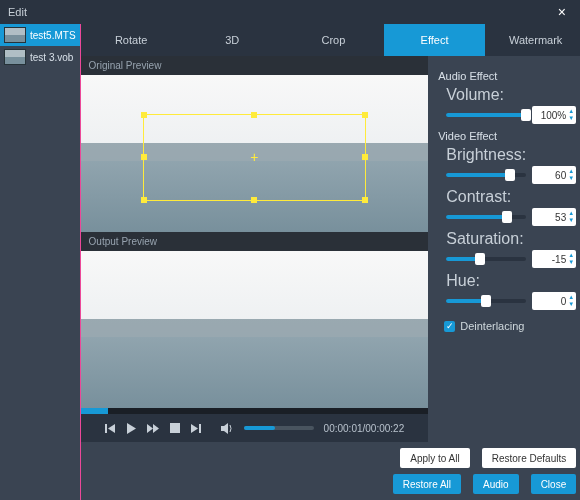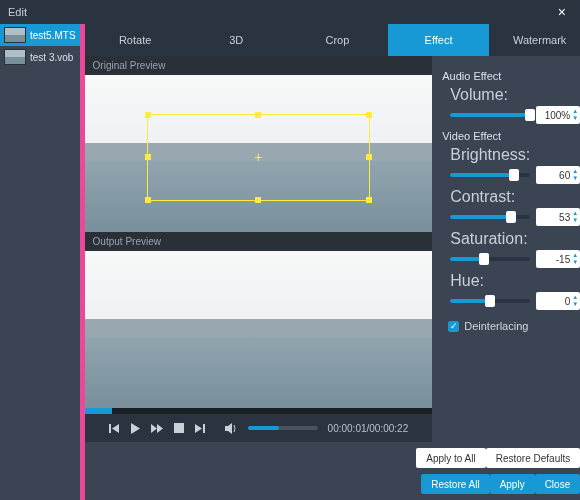--- a/index.html
+++ b/index.html
@@ -5,21 +5,21 @@
 * { box-sizing: border-box; margin: 0; padding: 0; }
 body { font-family: Arial, sans-serif; font-size: 11px; background: #1a1f26; color: #b8c2cc; width: 580px; height: 500px; overflow: hidden; }
 .window { width: 580px; height: 500px; display: flex; flex-direction: column; background: #3a4452; }
 
 .titlebar { height: 24px; background: #2a3340; display: flex; align-items: center; padding: 0 8px; color: #c8d0d8; font-size: 11px; }
 .titlebar .spacer { flex: 1; }
 .close-x { font-size: 14px; color: #fff; cursor: pointer; padding: 2px 6px; }
 
 .body { flex: 1; display: flex; overflow: hidden; }
 
-.sidebar { width: 100px; background: #3a4452; border-right: 5px solid #ec4899; }
+.sidebar { width: 100px; background: #3a4452; border-right: 1px solid #ec4899; }
 .file-item { display: flex; align-items: center; height: 22px; padding: 2px 4px; gap: 4px; color: #d8e0e8; font-size: 10px; cursor: pointer; }
 .file-item.selected { background: #1799d6; color: #fff; }
 .thumb { width: 22px; height: 16px; background: linear-gradient(#b0bec5 50%, #78909c 50%); border: 1px solid #263238; }
 
 .main { flex: 1; display: flex; flex-direction: column; background: #3a4452; }
 .tabs { height: 32px; display: flex; align-items: stretch; background: #2a3340; }
 .tab { flex: 1; display: flex; align-items: center; justify-content: center; color: #c8d0d8; font-size: 11px; cursor: pointer; }
 .tab.active { background: #1799d6; color: #fff; }
 
 .content { flex: 1; display: flex; overflow: hidden; }
@@ -54,21 +54,21 @@
 .slider .fill { position: absolute; left: 0; top: 0; bottom: 0; background: #1799d6; border-radius: 2px; }
 .slider .knob { position: absolute; top: -4px; width: 10px; height: 12px; background: #fff; border-radius: 2px; transform: translateX(-50%); }
 .spin { display: flex; align-items: center; background: #fff; border-radius: 2px; height: 18px; }
 .spin input { width: 34px; border: none; font-size: 10px; text-align: right; background: transparent; color: #333; }
 .spin .arrows { display: flex; flex-direction: column; width: 10px; font-size: 6px; color: #1799d6; line-height: 7px; text-align: center; }
 .spin .arrows span { cursor: pointer; }
 .cb-row { display: flex; align-items: center; gap: 5px; margin: 10px 0 0 6px; }
 .cb { width: 11px; height: 11px; background: #1799d6; color: #fff; font-size: 9px; display: flex; align-items: center; justify-content: center; border-radius: 2px; }
 
 .footer { background: #3a4452; padding: 6px 10px; display: flex; flex-direction: column; gap: 6px; align-items: flex-end; }
-.btn-row { display: flex; gap: 0; padding-left: 36px; }
+.btn-row { display: flex; gap: 12px; padding-left: 36px; }
 .btn { height: 20px; padding: 0 10px; font-size: 10px; border: none; border-radius: 2px; cursor: pointer; display: flex; align-items: center; }
 .btn-white { background: #fff; color: #333; }
 .btn-blue { background: #1799d6; color: #fff; }
 </style>
 </head>
 <body>
 
 <div class="window">
   <div class="titlebar">
     <span>Edit</span>
@@ -249,19 +249,19 @@
         </div>
       </div>
 
       <div class="footer">
         <div class="btn-row">
           <button class="btn btn-white">Apply to All</button>
           <button class="btn btn-white">Restore Defaults</button>
         </div>
         <div class="btn-row">
           <button class="btn btn-blue">Restore All</button>
-          <button class="btn btn-blue">Apply</button>
+          <button class="btn btn-blue">Audio</button>
           <button class="btn btn-blue">Close</button>
         </div>
       </div>
     </div>
   </div>
 </div>
 
 </body></html>

